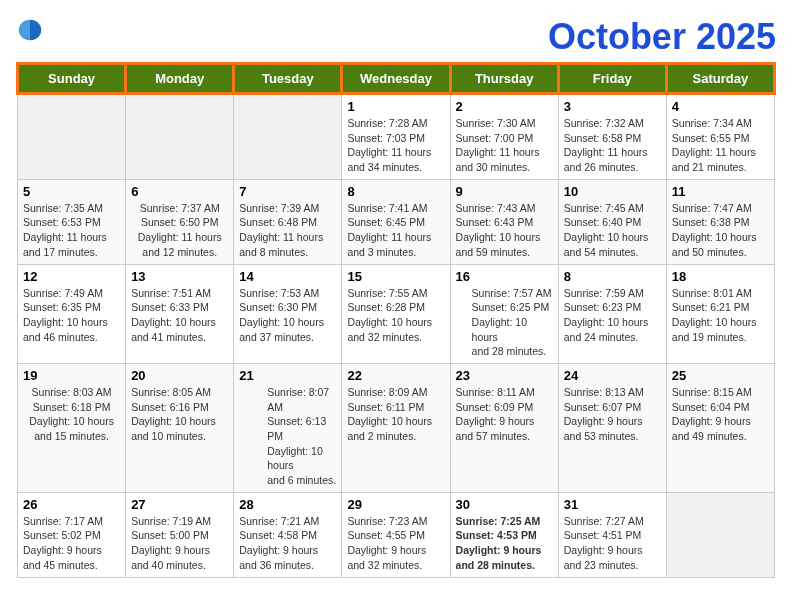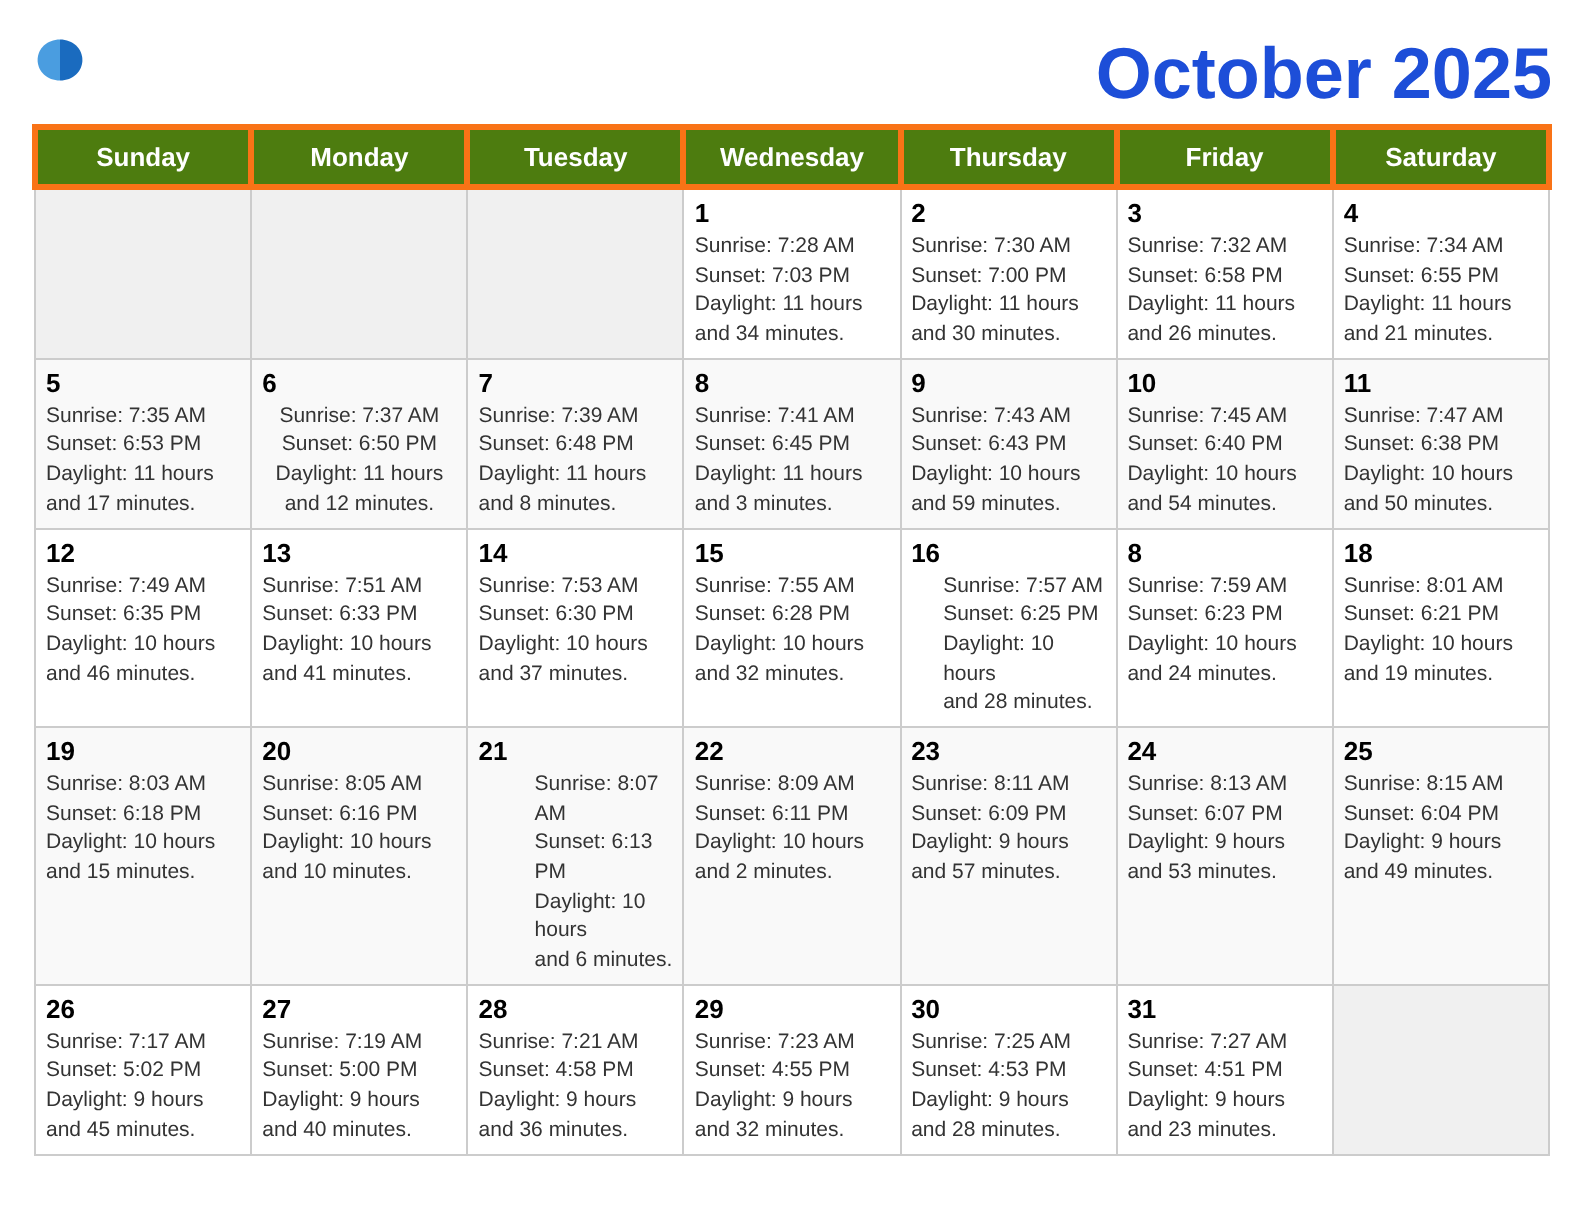--- a/index.html
+++ b/index.html
@@ -245,21 +245,21 @@
           <span class="day-number">18</span>
           <div class="day-info" style="white-space: pre-line;">Sunrise: 8:01 AM
 Sunset: 6:21 PM
 Daylight: 10 hours
 and 19 minutes.</div>
         </td>
       </tr>
       <tr>
         <td>
           <span class="day-number">19</span>
-          <div class="day-info" style="white-space: pre-line;">Sunrise: 8:03 AM
+          <div class="day-info" style="white-space: pre-line; text-align: center;">Sunrise: 8:03 AM
 Sunset: 6:18 PM
 Daylight: 10 hours
 and 15 minutes.</div>
         </td>
         <td>
           <span class="day-number">20</span>
           <div class="day-info" style="white-space: pre-line;">Sunrise: 8:05 AM
 Sunset: 6:16 PM
 Daylight: 10 hours
 and 10 minutes.</div>
@@ -324,21 +324,21 @@
         </td>
         <td>
           <span class="day-number">29</span>
           <div class="day-info" style="white-space: pre-line;">Sunrise: 7:23 AM
 Sunset: 4:55 PM
 Daylight: 9 hours
 and 32 minutes.</div>
         </td>
         <td>
           <span class="day-number">30</span>
-          <div class="day-info" style="white-space: pre-line;">Sunrise: 7:25 AM
+          <div class="day-info" style="white-space: pre-line; font-weight: bold;">Sunrise: 7:25 AM
 Sunset: 4:53 PM
 Daylight: 9 hours
 and 28 minutes.</div>
         </td>
         <td>
           <span class="day-number">31</span>
           <div class="day-info" style="white-space: pre-line;">Sunrise: 7:27 AM
 Sunset: 4:51 PM
 Daylight: 9 hours
 and 23 minutes.</div>

